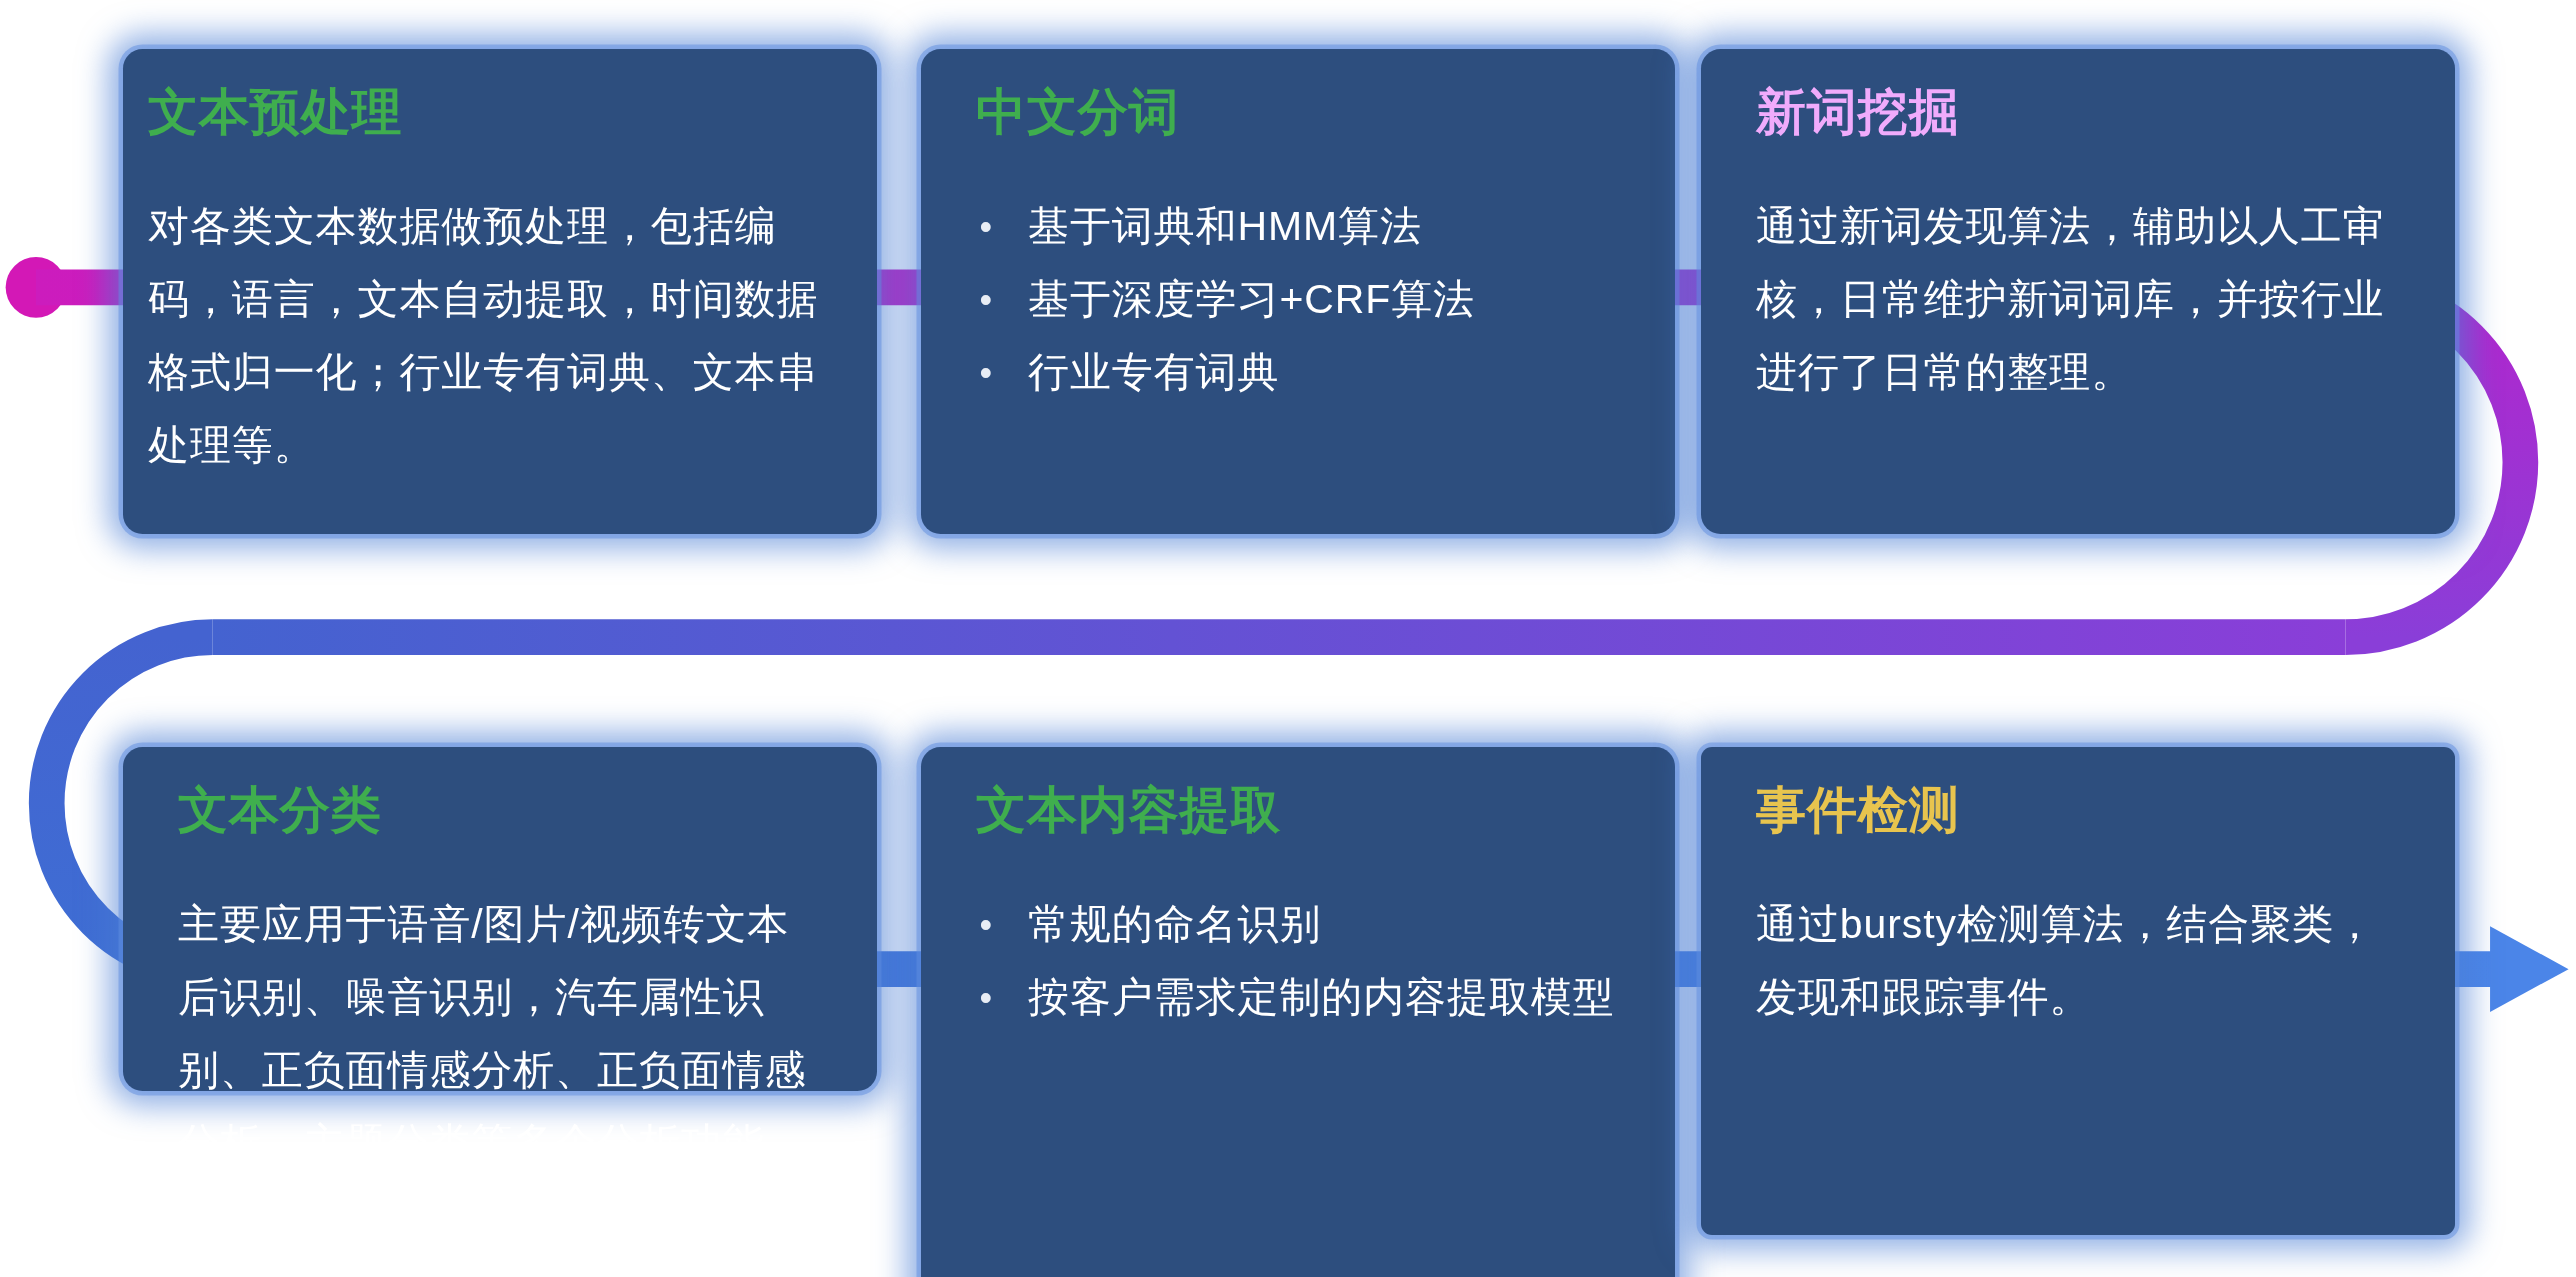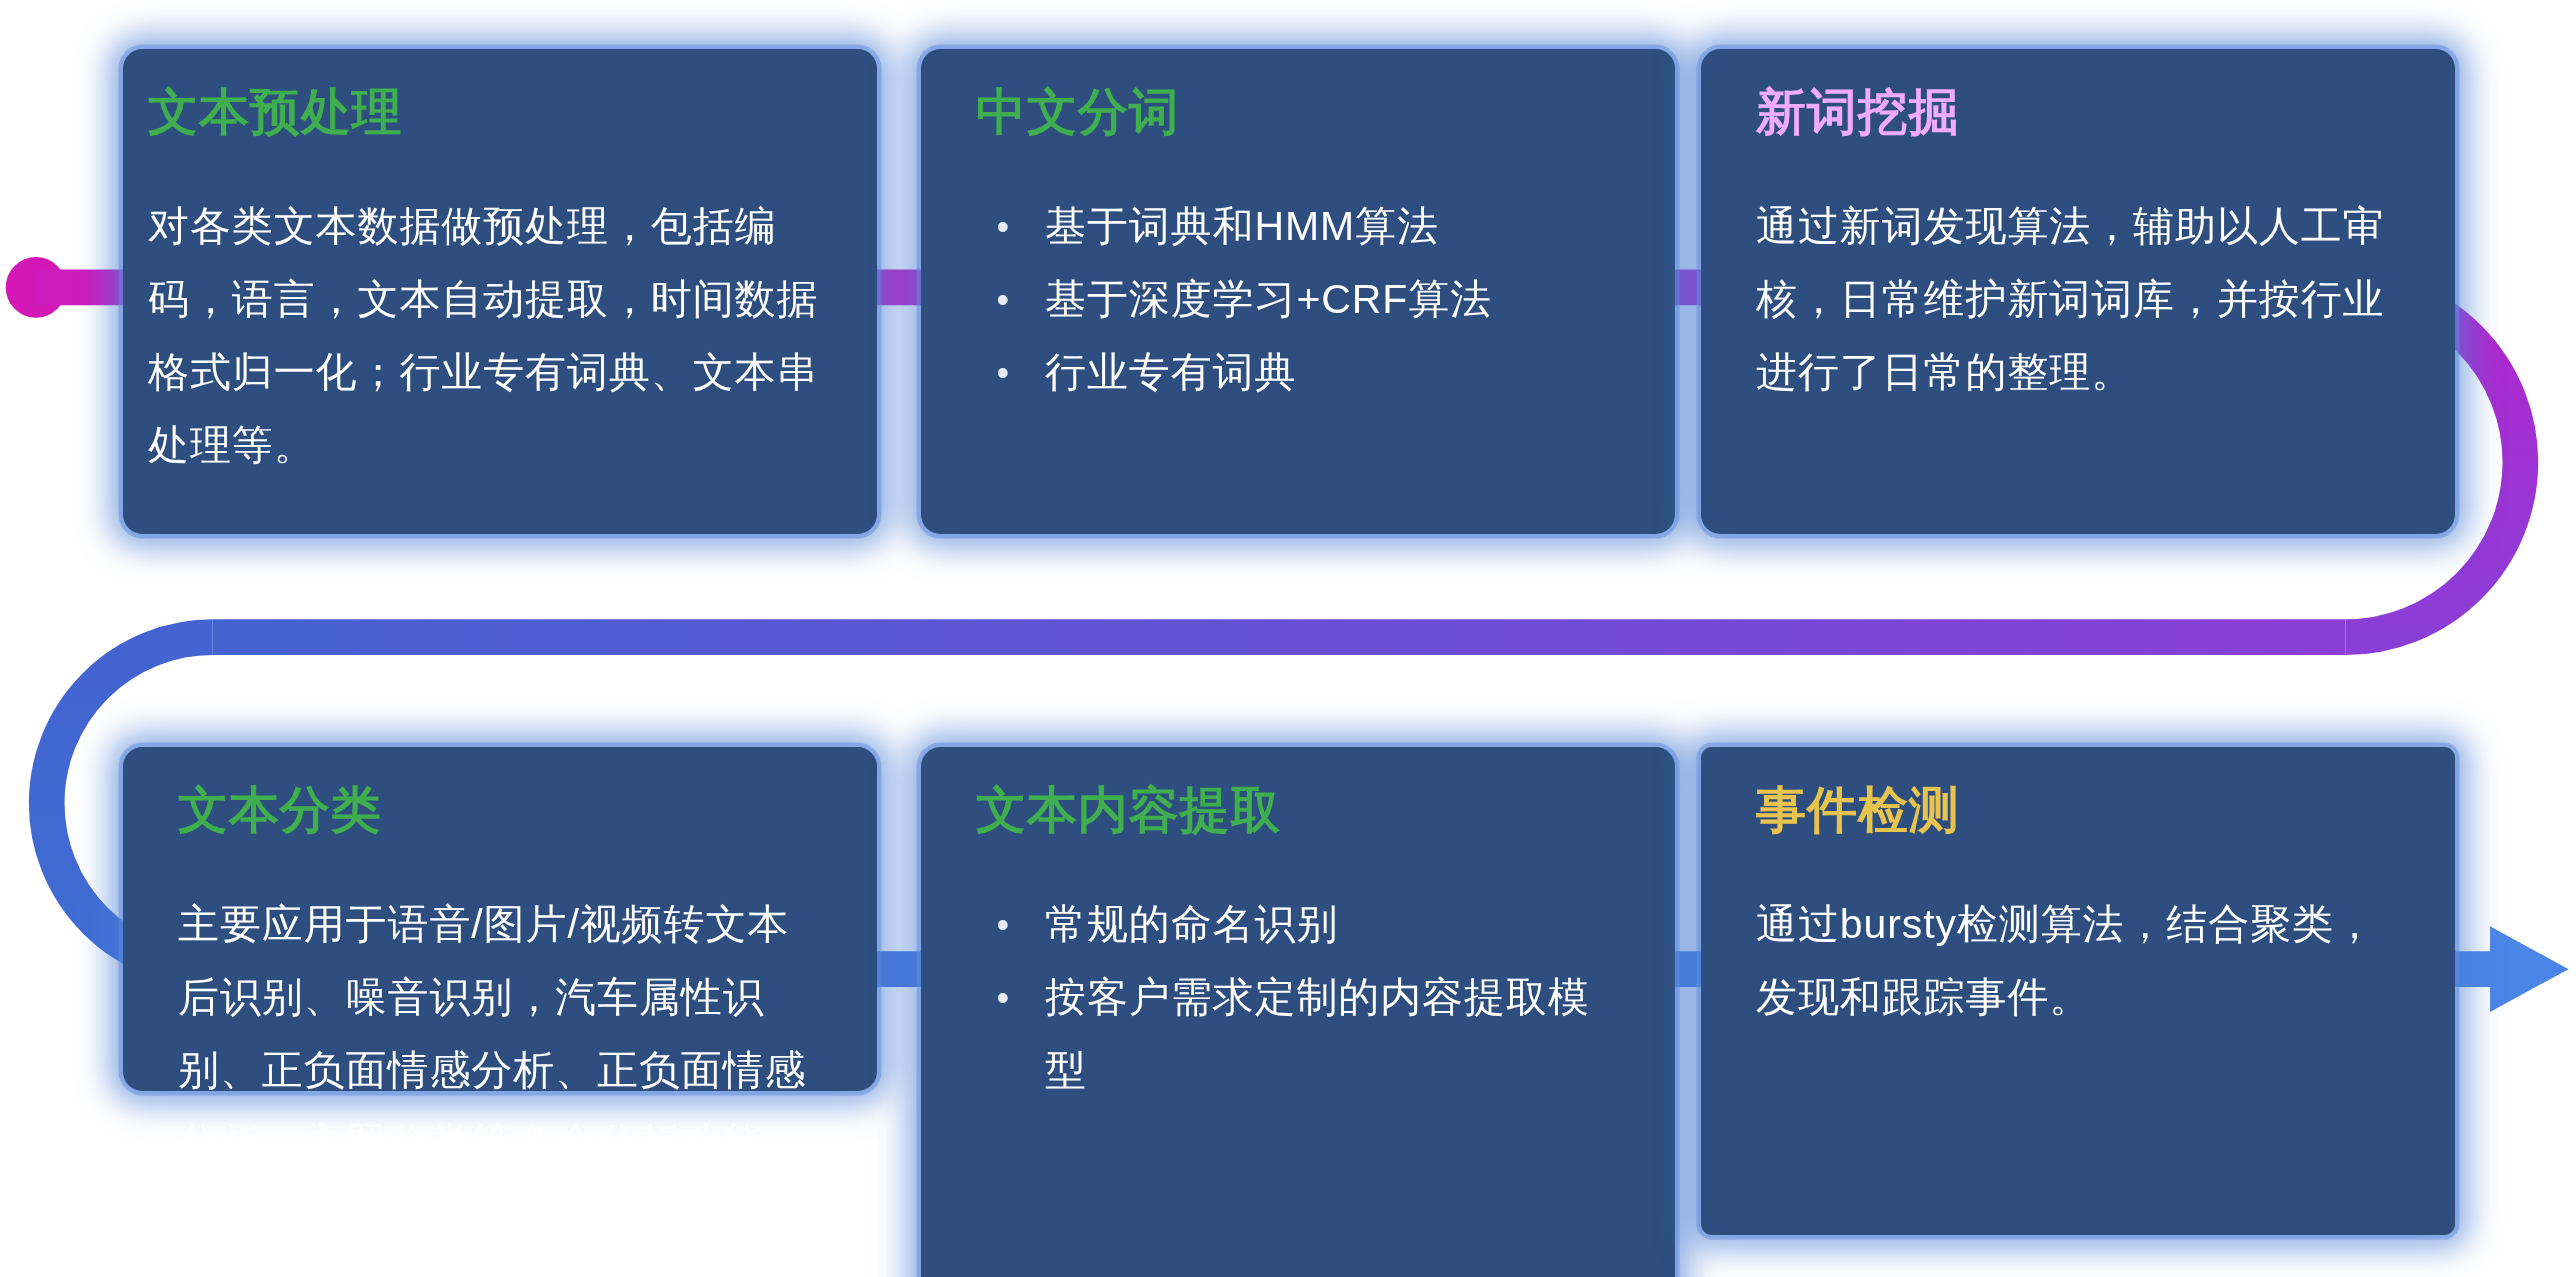--- a/index.html
+++ b/index.html
@@ -50,21 +50,21 @@
   }
   .card-body {
     margin: 0;
     color: #ffffff;
     font-size: 41px;
     font-weight: 500;
     line-height: 73px;
     letter-spacing: 0.9px;
   }
   .card-bullets {
-    margin: 17px;
+    margin: 0;
     padding: 0;
     list-style: none;
     color: #ffffff;
     font-size: 41px;
     font-weight: 500;
     line-height: 73px;
     letter-spacing: 0.9px;
   }
   .card-bullets li {
     position: relative;

